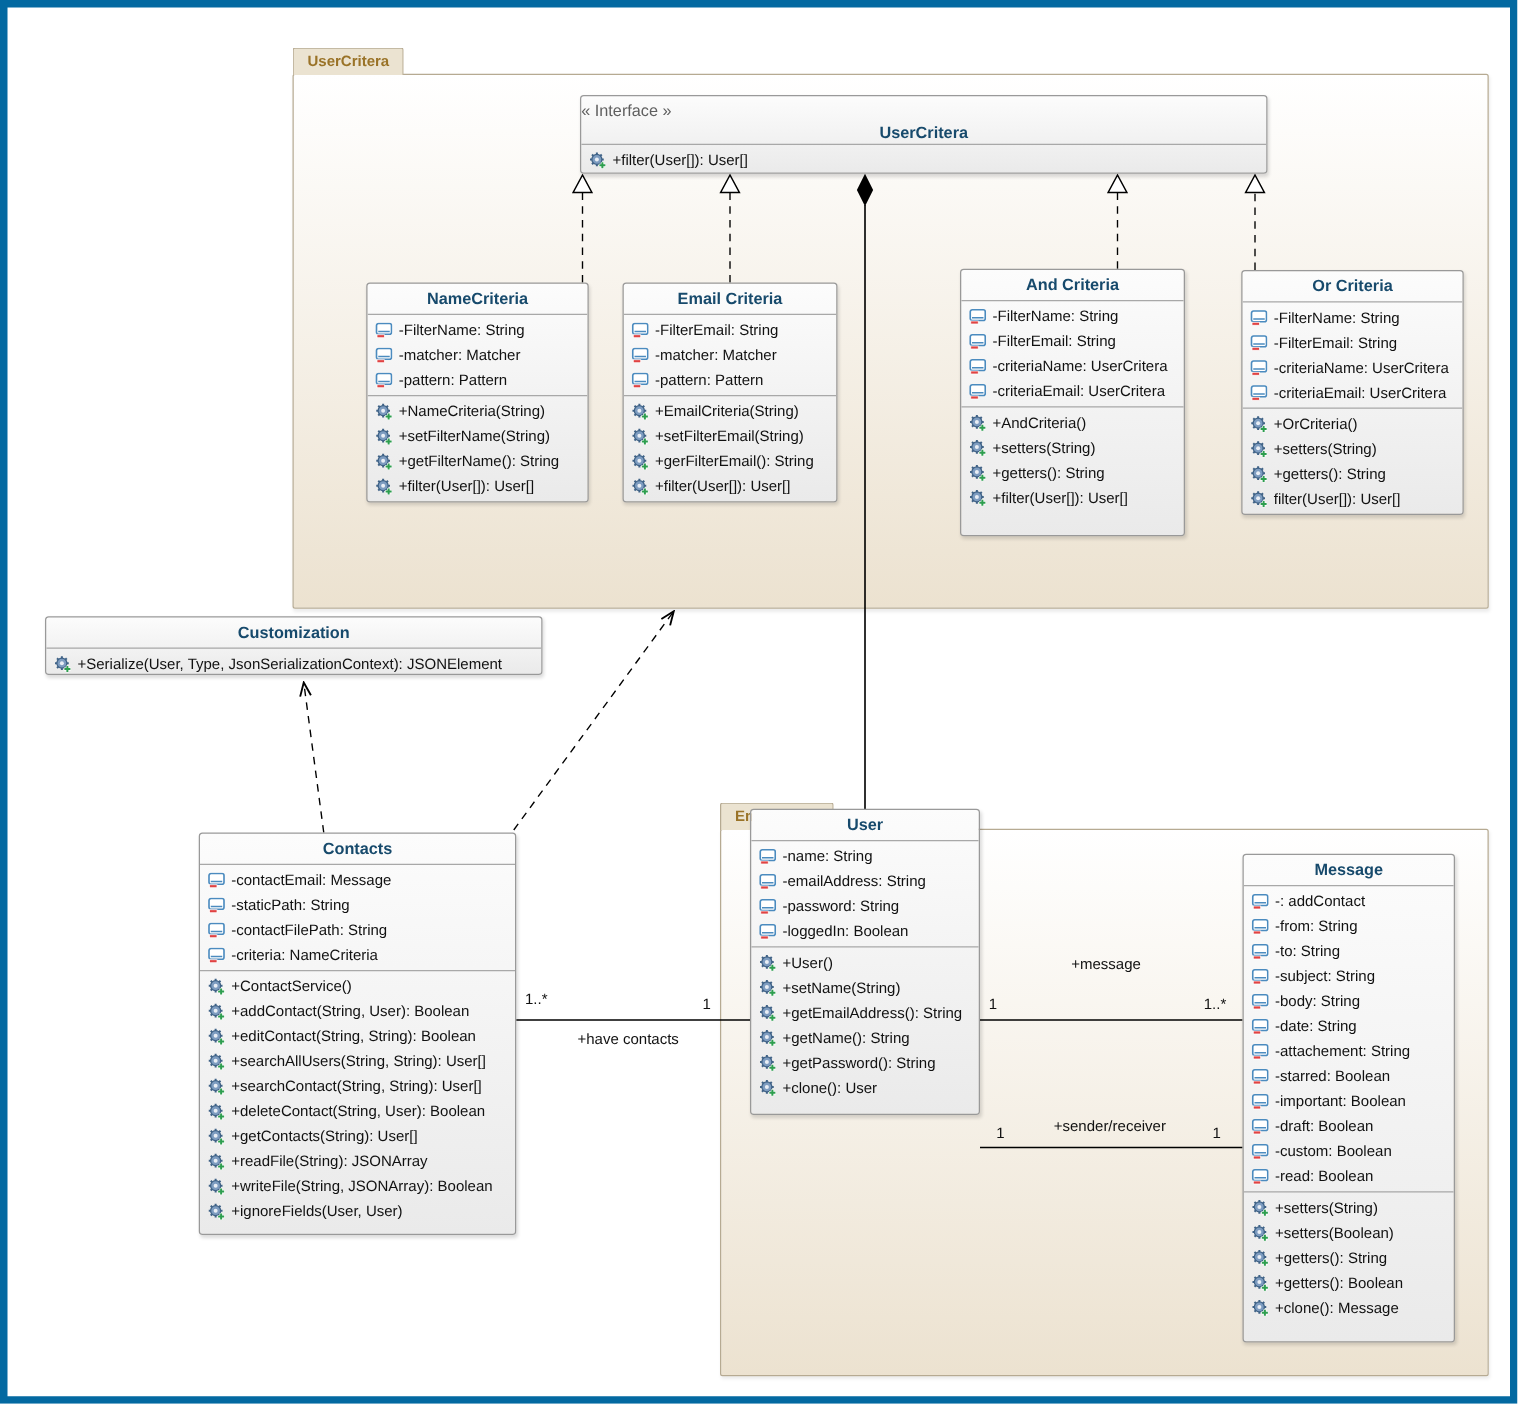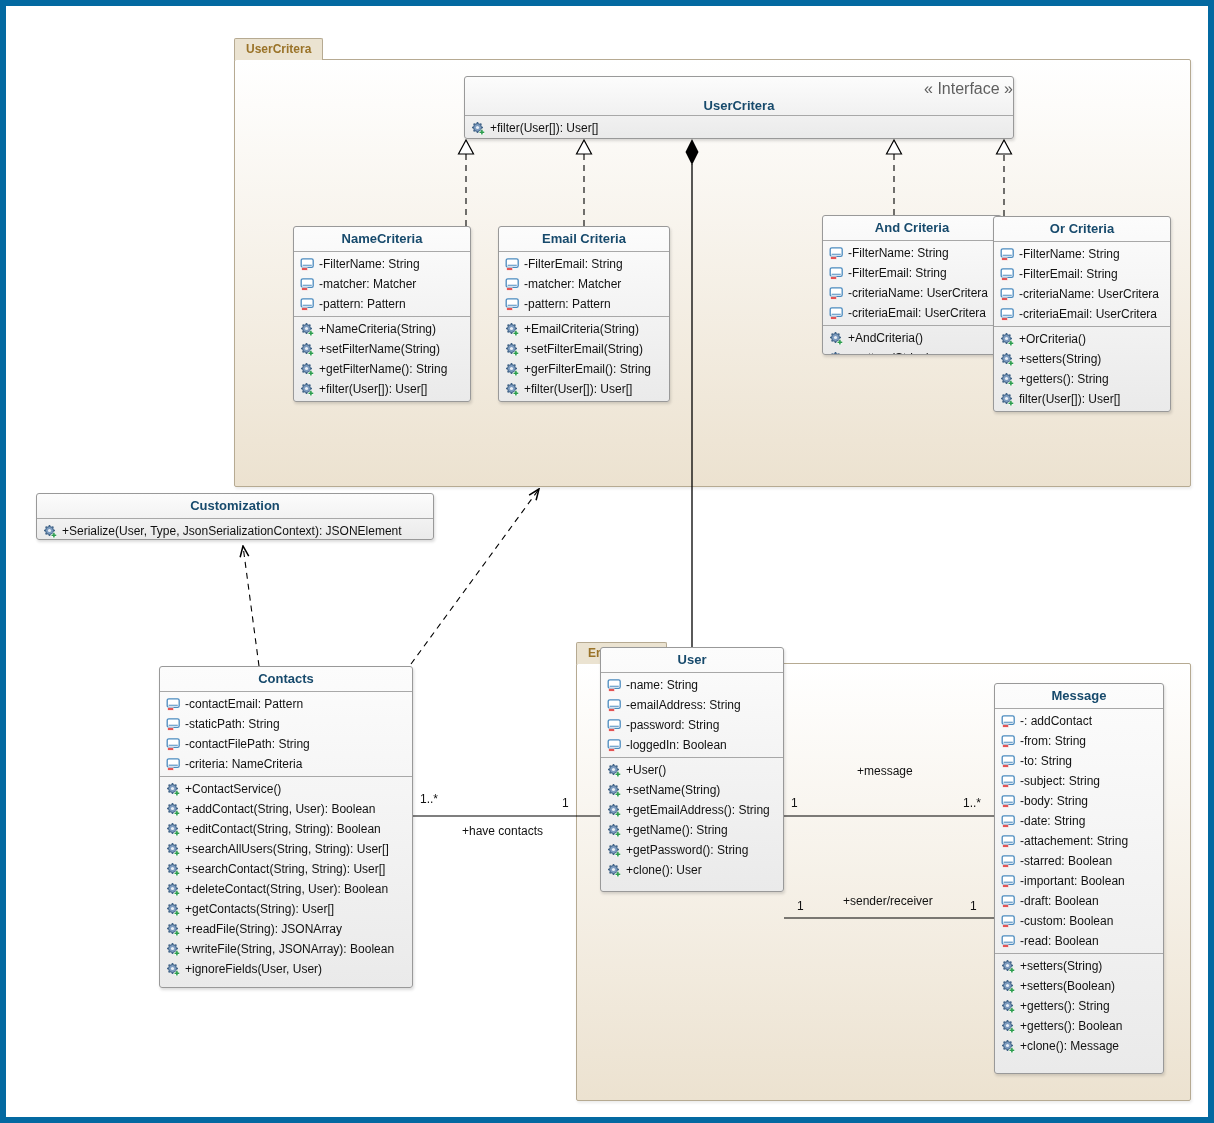--- a/index.html
+++ b/index.html
@@ -18,27 +18,27 @@
   #connectors{position:absolute;left:0;top:0;z-index:1;}
 
   
   .uml-class{position:absolute;background:linear-gradient(#fcfcfc,#eaeaea);border:1px solid #999;border-radius:3px;box-shadow:1px 2px 3px rgba(0,0,0,0.14);overflow:hidden;z-index:2;box-sizing:border-box;}
   .uml-title{height:24px;line-height:24px;text-align:center;font-weight:bold;font-size:13px;color:#174a6c;}
   .uml-section{padding:2px 0;}
   .uml-section.methods{border-top:1px solid #a8a8a8;}
   .uml-section.attrs{border-top:1px solid #a8a8a8;}
   .member-row{display:flex;align-items:center;height:20px;padding:0 4px 0 6px;font-size:12px;color:#111;white-space:nowrap;}
   .member-row svg{flex:0 0 auto;margin-right:5px;}
-  .stereotype{text-align:right;font-size:16px;color:#5f5f5f;padding-top:4px;line-height:15px;}
+  .stereotype{text-align:left;font-size:13px;color:#5f5f5f;padding-top:4px;line-height:15px;}
   .iface-name{text-align:center;font-weight:bold;font-size:13px;color:#174a6c;line-height:19px;}
 
   #box-interface{left:458px;top:70px;width:550px;height:63px;}
   #box-namecriteria{left:287px;top:220px;width:178px;height:176px;}
   #box-emailcriteria{left:492px;top:220px;width:172px;height:176px;}
-  #box-andcriteria{left:816px;top:209px;width:180px;height:140px;}
+  #box-andcriteria{left:762px;top:209px;width:180px;height:214px;}
   #box-orcriteria{left:987px;top:210px;width:178px;height:196px;}
   #box-customization{left:30px;top:487px;width:398px;height:47px;}
   #box-contacts{left:153px;top:660px;width:254px;height:322px;}
   #box-user{left:594px;top:641px;width:184px;height:245px;}
   #box-message{left:988px;top:677px;width:170px;height:391px;}
 
   
   .conn-label{position:absolute;font-size:12px;color:#111;z-index:3;white-space:nowrap;}
   #lbl-hc-src{left:414px;top:786px;}
   #lbl-hc{left:456px;top:818px;}
@@ -628,21 +628,21 @@
 
   <div class="uml-class" id="box-contacts">
     <div class="uml-title">Contacts</div>
     <div class="uml-section attrs">
         <div class="member-row">
   <svg width="14" height="13" viewBox="0 0 14 13">
     <rect x="1.2" y="0.8" width="12" height="8.6" rx="1.6" fill="#ffffff" stroke="#4b8bbf" stroke-width="1.3"></rect>
     <line x1="2.6" y1="7.2" x2="11.8" y2="7.2" stroke="#4b8bbf" stroke-width="1.1"></line>
     <rect x="1.6" y="9.8" width="6" height="2.4" fill="#e04343" stroke="#ffffff" stroke-width="0.6"></rect>
   </svg>
-<span>-contactEmail: Pattern</span>
+<span>-contactEmail: Message</span>
         </div>
         <div class="member-row">
   <svg width="14" height="13" viewBox="0 0 14 13">
     <rect x="1.2" y="0.8" width="12" height="8.6" rx="1.6" fill="#ffffff" stroke="#4b8bbf" stroke-width="1.3"></rect>
     <line x1="2.6" y1="7.2" x2="11.8" y2="7.2" stroke="#4b8bbf" stroke-width="1.1"></line>
     <rect x="1.6" y="9.8" width="6" height="2.4" fill="#e04343" stroke="#ffffff" stroke-width="0.6"></rect>
   </svg>
 <span>-staticPath: String</span>
         </div>
         <div class="member-row">

